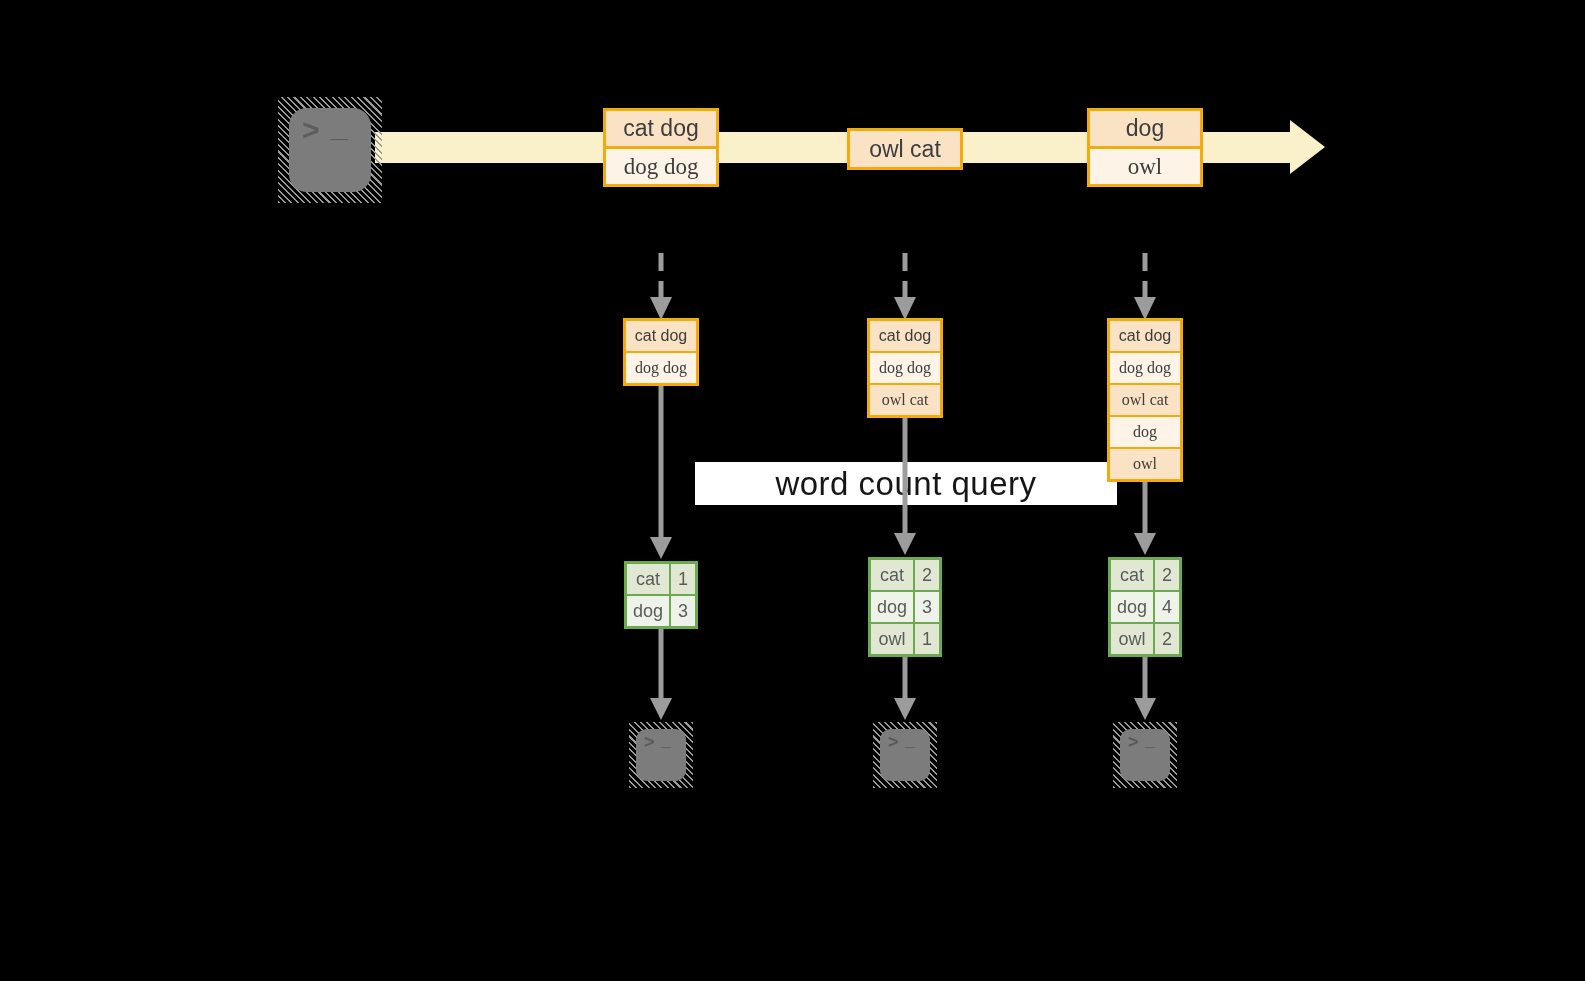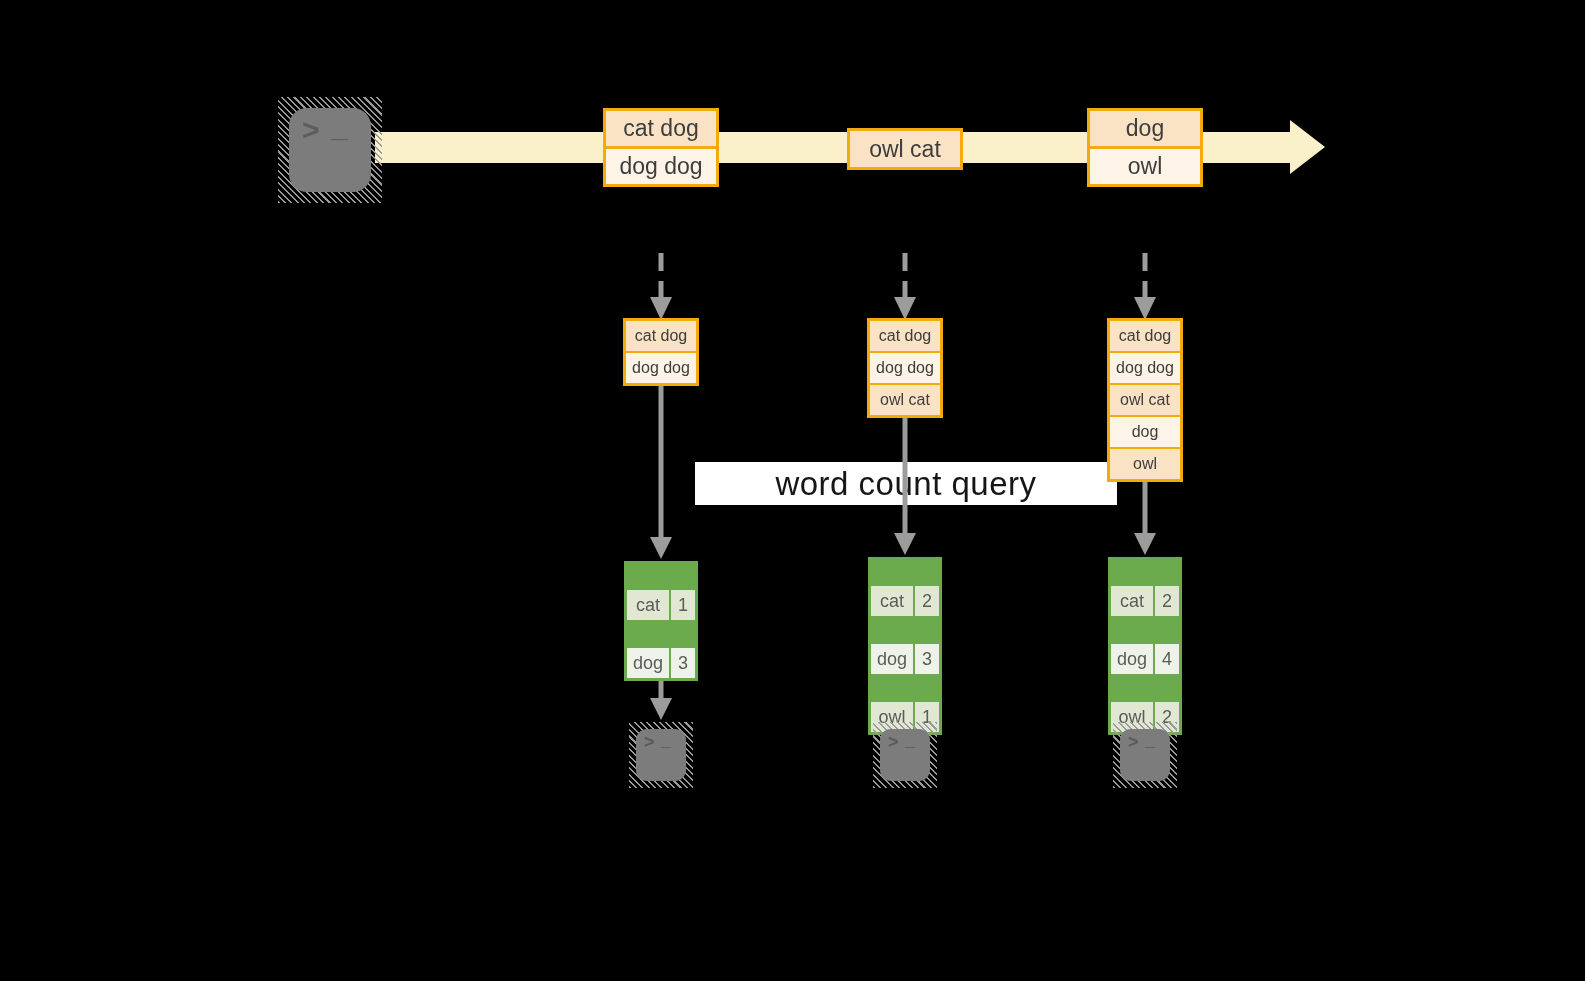--- a/index.html
+++ b/index.html
@@ -10,31 +10,31 @@
   
   .band { position:absolute; left:375px; top:132px; width:915px; height:31px; background:#FAF0C9; }
   .band-head {
     position:absolute; left:1290px; top:120px; width:0; height:0;
     border-top:27px solid transparent; border-bottom:27px solid transparent;
     border-left:35px solid #FAF0C9;
   }
   
   .obox { position:absolute; border:3px solid #F1AB0B; background:#F1AB0B; }
   .orow { display:flex; align-items:center; justify-content:center; color:#3d3d3d; }
-  .orow + .orow { margin-top:2px; }
+  .orow + .orow { margin-top:2px;font-family:Liberation Serif, serif; }
   .evt .orow { width:110px; height:35px; font-size:23px; }
   .evt .orow + .orow { margin-top:3px; }
   .buf .orow { width:70px; height:30px; font-size:16px; }
   .peach { background:#FAE2C5; }
   .cream { background:#FDF3E6; }
   
   .gtable { position:absolute; border:3px solid #6BAB4E; background:#6BAB4E; }
   .grow { display:flex; }
   .grow + .grow { margin-top:2px; }
-  .gcell { display:flex; align-items:center; justify-content:center; height:30px; color:#5b5b5b; font-size:18px;margin-top:26px; }
+  .gcell { display:flex; align-items:center; justify-content:center; height:30px; color:#5b5b5b; font-size:18px; }
   .gcell.word { width:42px; }
   .gcell.num  { width:24px; margin-left:2px; }
   .sage  { background:#E0E8D3; }
   .lgrn  { background:#EEF3E9; }
   
   .query-band {
     position:absolute; left:695px; top:462px; width:422px; height:43px;
     background:#FFFFFF; display:flex; align-items:center; justify-content:center;
   }
   .query-band span { font-size:33px; color:#161616; letter-spacing:0.5px; }

